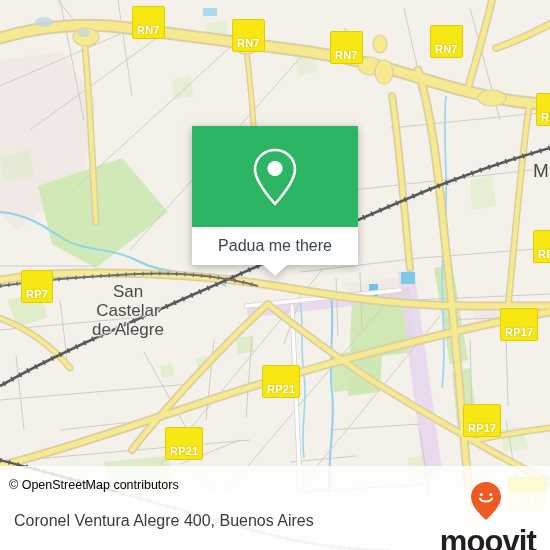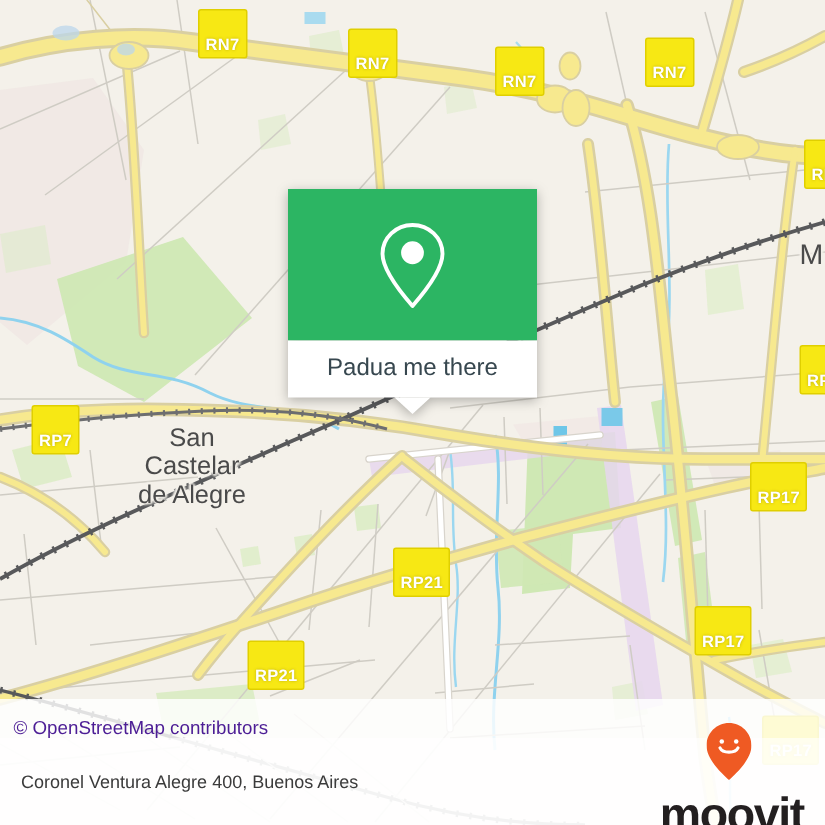--- a/index.html
+++ b/index.html
@@ -105,42 +105,42 @@
     position: absolute;
     left: 0;
     top: 466px;
     width: 550px;
     height: 26px;
     background: rgba(255,255,255,.82);
     display: flex;
     align-items: center;
   }
   #attrib-text {
-    color: #4c1d95;
+    color: #000000;
     font-size: 12.5px;
     padding-left: 9px;
     font-family: "Liberation Sans", sans-serif;
     margin-top: 12px;
   }
 
   
   #bottombar {
     position: absolute;
     left: 0;
     top: 492px;
     width: 550px;
     height: 58px;
     background: rgba(255,255,255,.93);
     display: flex;
     align-items: center;
     justify-content: space-between;
   }
   #address {
     color: #3b3b3b;
-    font-size: 12px;
+    font-size: 16px;
     padding-left: 14px;
     font-family: "Liberation Sans", sans-serif;
     white-space: nowrap;
   }
   #brand {
     display: flex;
     align-items: center;
     padding-right: 14px;
     flex-direction: column;
   }

